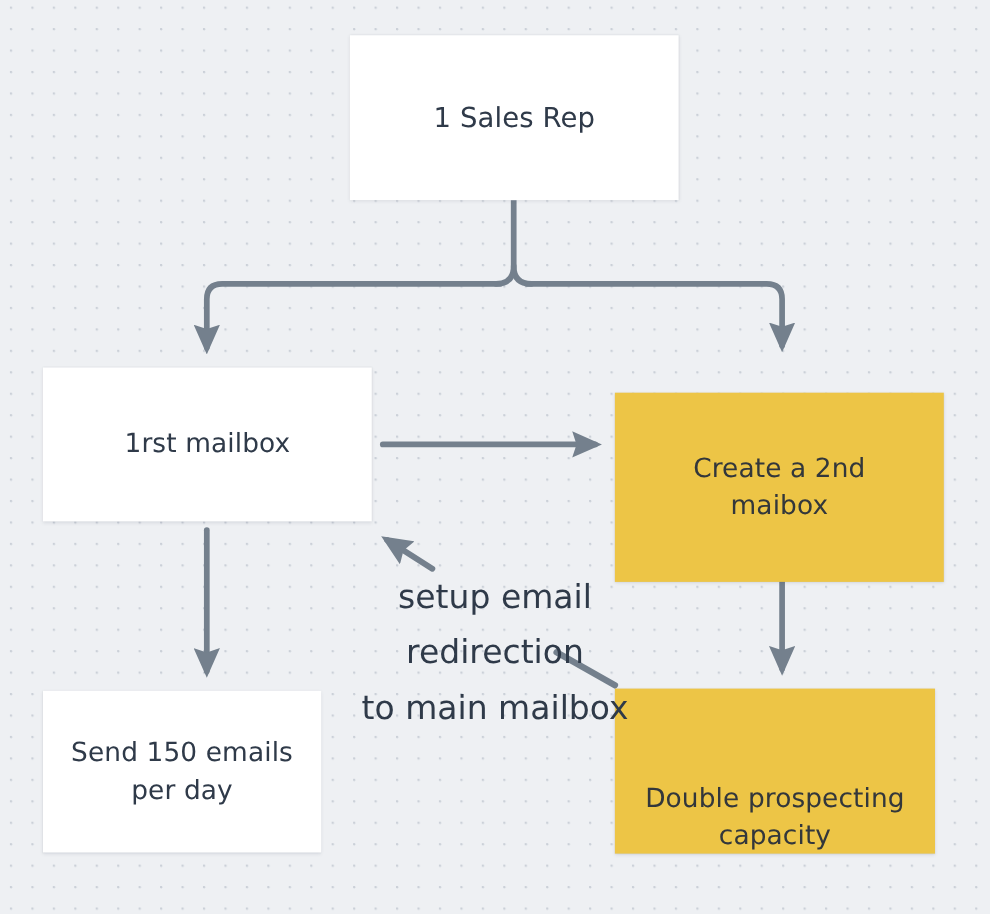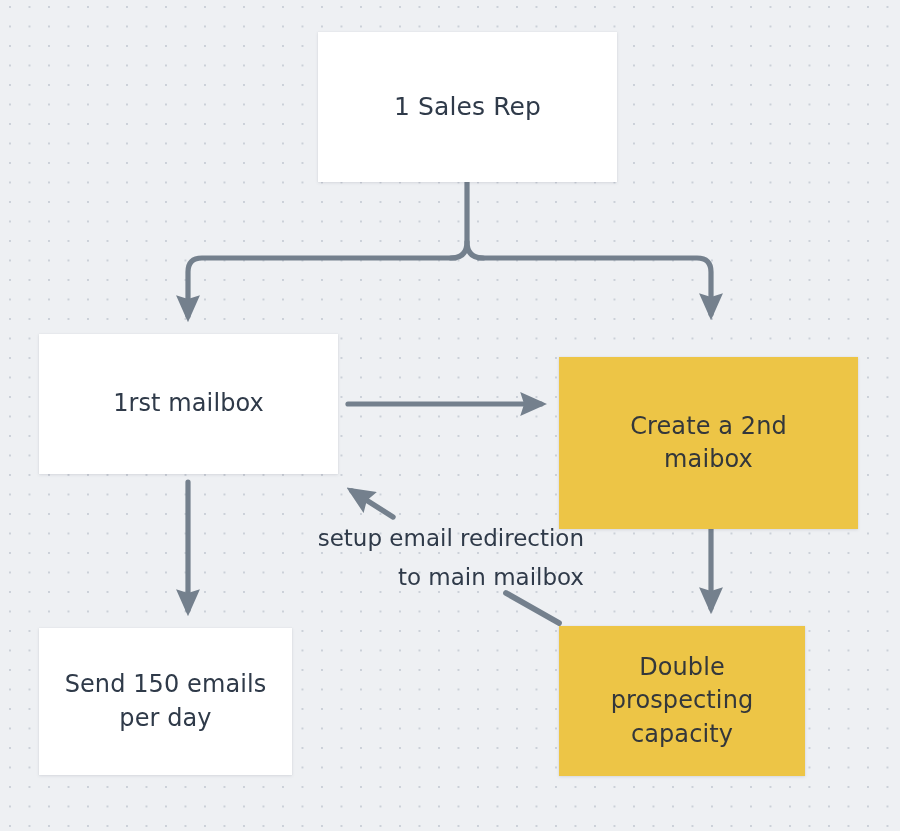--- a/index.html
+++ b/index.html
@@ -88,33 +88,34 @@
   #node-send-emails {
     left: 39px;
     top: 628px;
     width: 253px;
     height: 147px;
     font-size: 24px;
   }
   #node-double-capacity {
     left: 559px;
     top: 626px;
-    width: 246px;
+    width: 291px;
     height: 150px;
     font-size: 24px;
+    align-items: flex-end;
   }
 
   
   #caption-redirection {
     position: absolute;
-    left: 284px;
+    left: 300px;
     top: 519px;
     width: 300px;
-    text-align: right;
-    font-size: 23px;
+    text-align: center;
+    font-size: 30px;
     line-height: 1.68;
     color: #2f3a49;
     white-space: pre-line;
   }
 </style>
 </head>
 <body>
 
 <div id="canvas">
 

